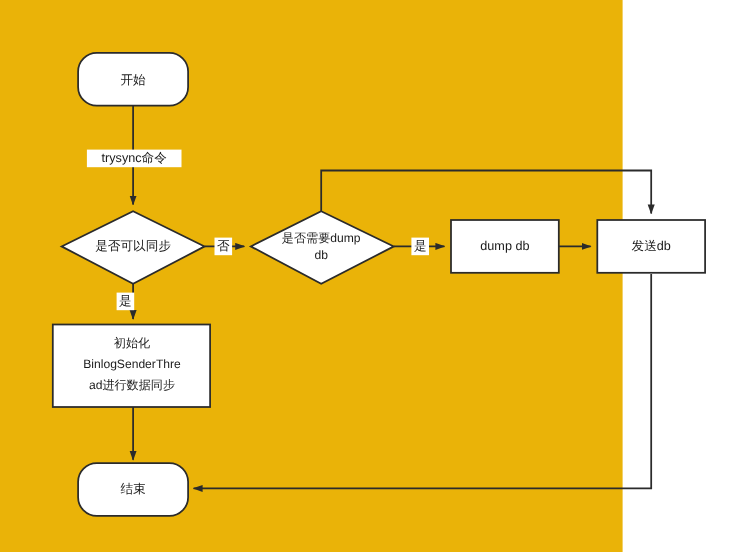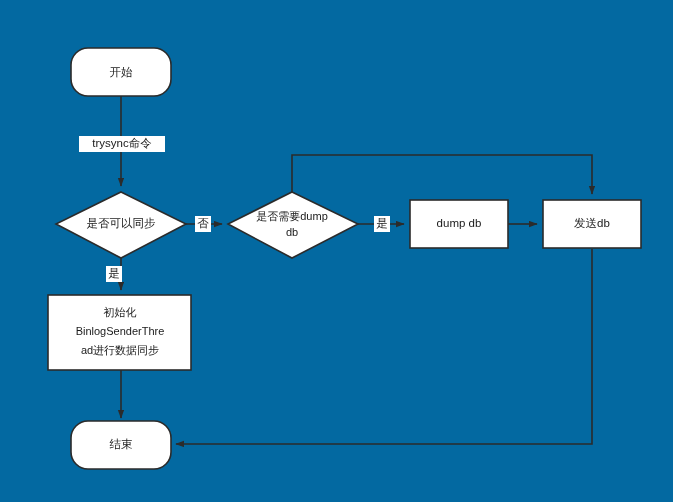--- a/index.html
+++ b/index.html
@@ -8,23 +8,23 @@
     background: #ffffff;
   }
   body {
     width: 673px;
     height: 502px;
     font-family: "Liberation Sans", "DejaVu Sans", sans-serif;
     overflow: hidden;
   }
   #flowchart-canvas {
     position: relative;
-    width: 673px;
+    width: 566px;
     height: 502px;
-    background: #0369a1;
+    background: #eab308;
   }
   svg.chart-svg {
     position: absolute;
     top: 0;
     left: 0;
     width: 673px;
     height: 502px;
   }
   .node-shape {
     fill: #ffffff;

